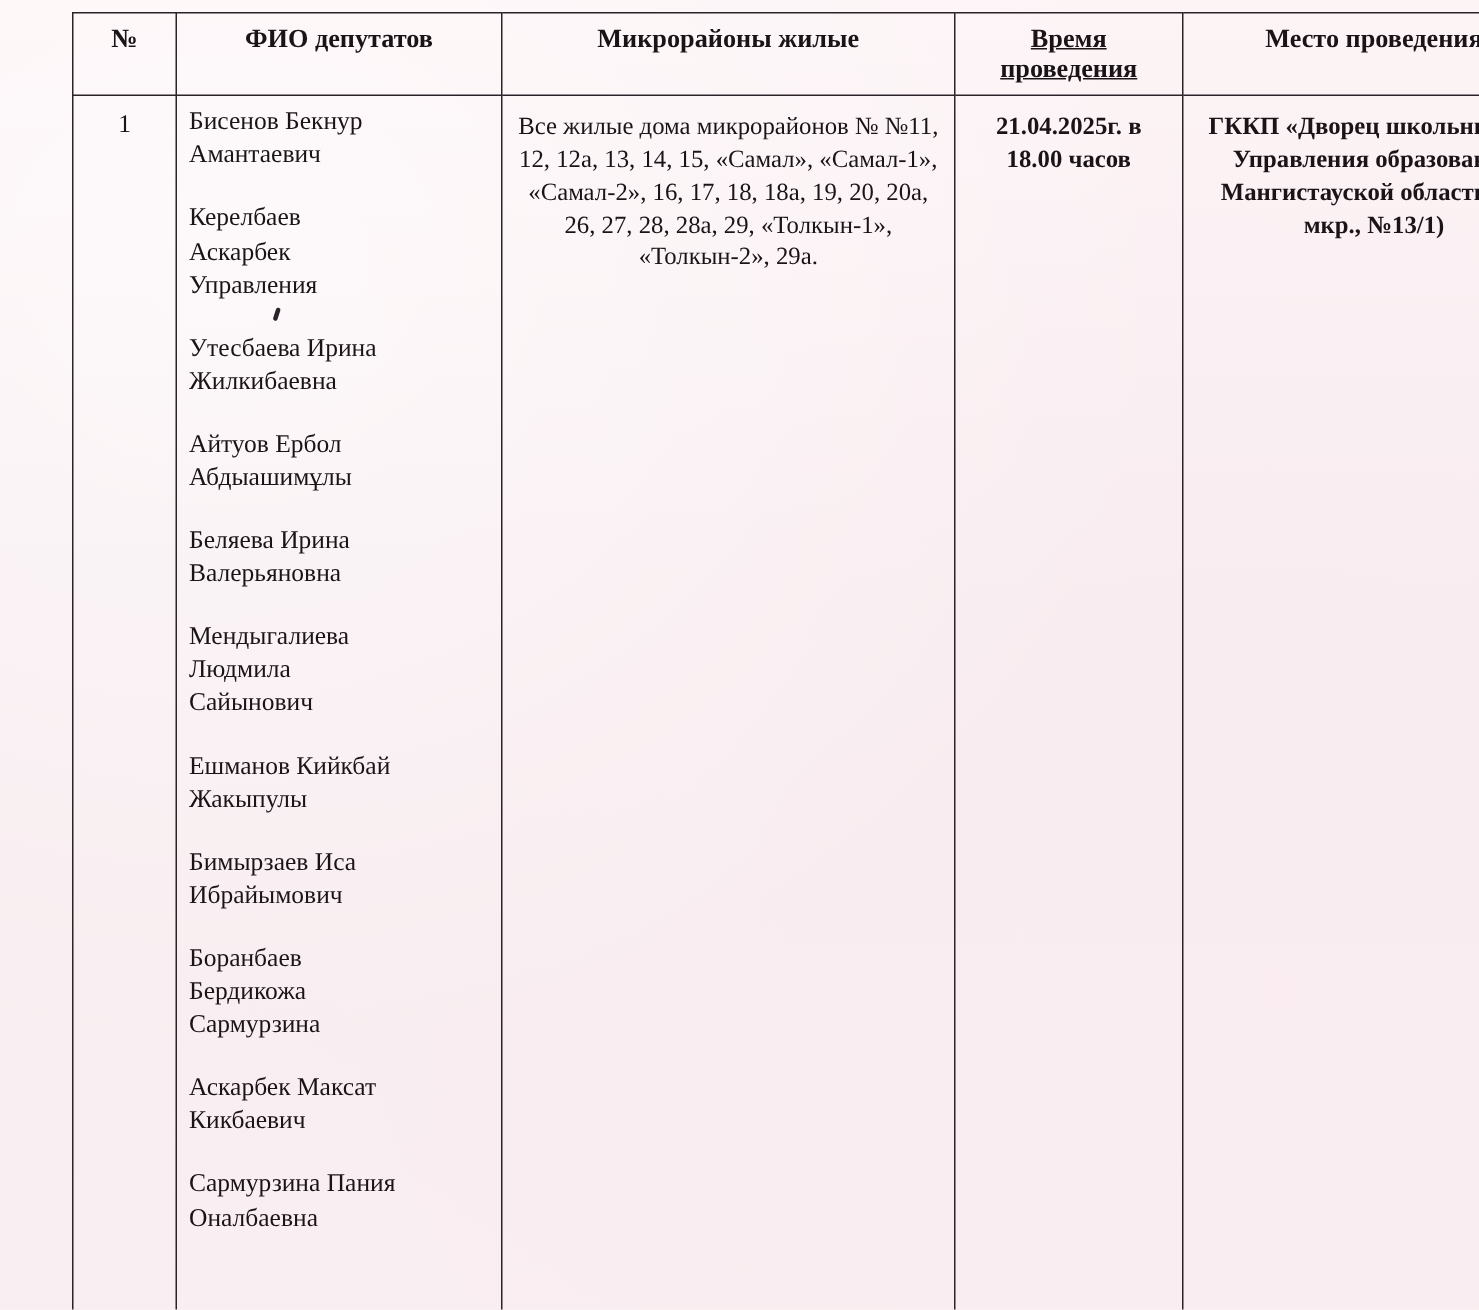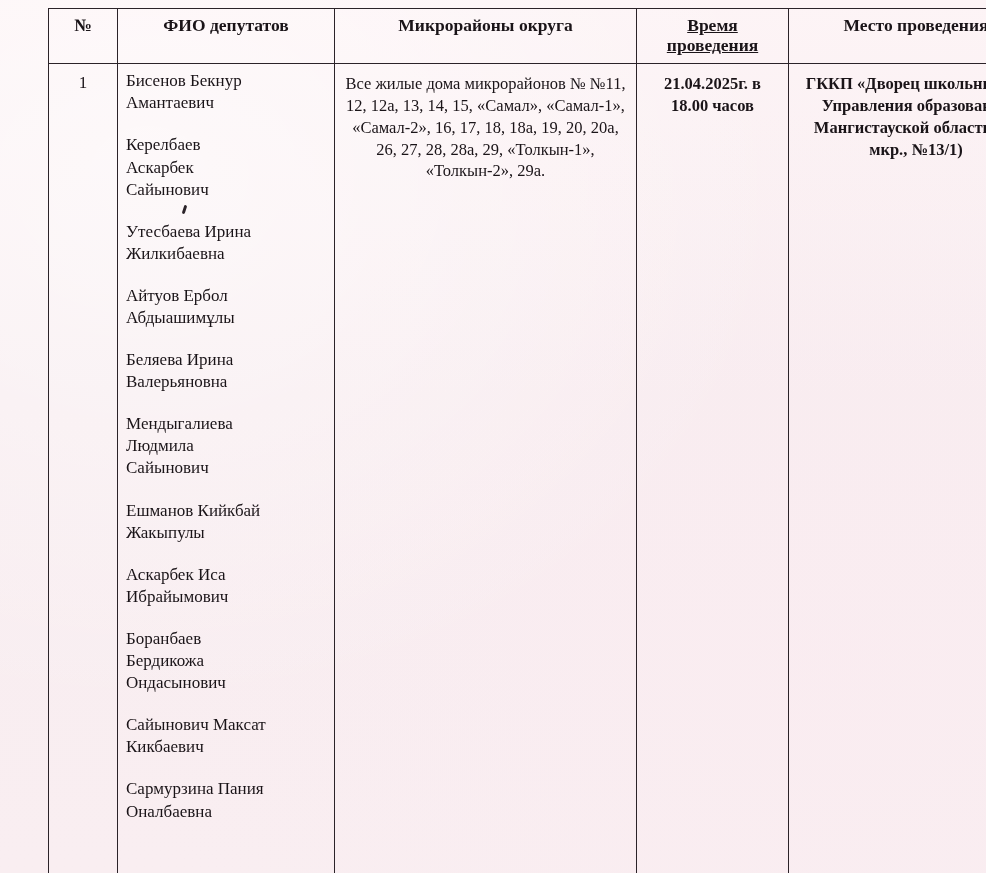--- a/index.html
+++ b/index.html
@@ -112,51 +112,51 @@
 </head>
 <body>
 
 <div class="page">
 
   <table class="doc-table">
     <thead>
       <tr>
         <th class="col-num">№</th>
         <th class="col-names">ФИО депутатов</th>
-        <th class="col-micro">Микрорайоны округа</th>
+        <th class="col-micro">Микрорайоны жилые</th>
         <th class="col-time">Время проведения</th>
         <th class="col-place">Место проведения</th>
       </tr>
     </thead>
     <tbody>
       <tr class="body-row">
         <td class="cell-num">1</td>
         <td class="cell-names">
           <p class="dep">Бисенов Бекнур
 Амантаевич</p>
           <p class="dep">Керелбаев
 Аскарбек
-Сайынович</p>
+Управления</p>
           <p class="dep">Утесбаева Ирина
 Жилкибаевна</p>
           <p class="dep">Айтуов Ербол
 Абдыашимұлы</p>
           <p class="dep">Беляева Ирина
 Валерьяновна</p>
           <p class="dep">Мендыгалиева
 Людмила
 Сайынович</p>
           <p class="dep">Ешманов  Кийкбай
 Жакыпулы</p>
-          <p class="dep">Аскарбек Иса
+          <p class="dep">Бимырзаев Иса
 Ибрайымович</p>
           <p class="dep">Боранбаев
 Бердикожа
-Ондасынович</p>
-          <p class="dep">Сайынович Максат
+Сармурзина</p>
+          <p class="dep">Аскарбек Максат
 Кикбаевич</p>
           <p class="dep">Сармурзина Пания
 Оналбаевна</p>
         </td>
         <td class="cell-micro">Все жилые дома микрорайонов № №11, 12, 12а, 13, 14, 15, «Самал», «Самал-1», «Самал-2», 16, 17, 18, 18а, 19, 20, 20а, 26, 27, 28, 28а, 29, «Толкын-1», «Толкын-2», 29а.</td>
         <td class="cell-time">21.04.2025г. в 18.00 часов</td>
         <td class="cell-place">ГККП «Дворец школьников» Управления образования Мангистауской области (17 мкр., №13/1)</td>
       </tr>
     </tbody>
   </table>

